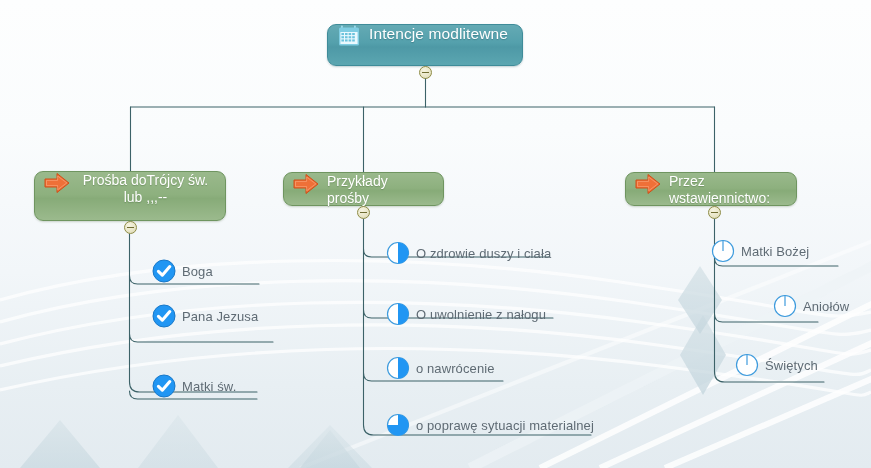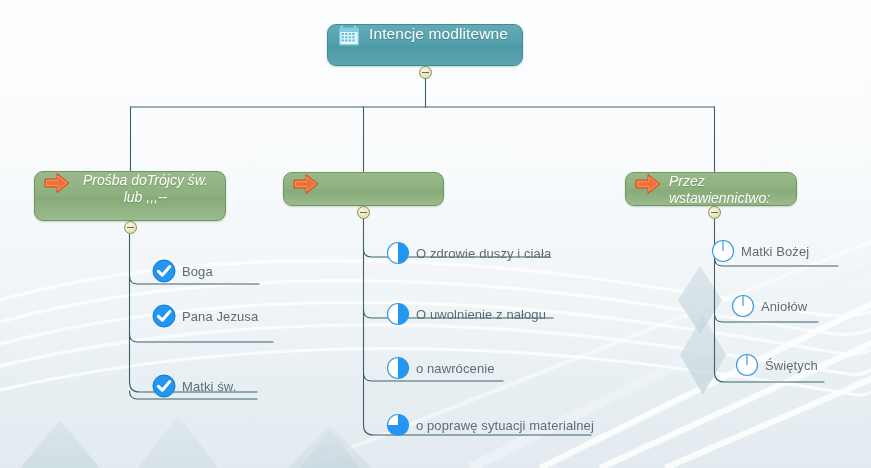--- a/index.html
+++ b/index.html
@@ -89,21 +89,20 @@
     padding: 0 12px 0 9px;
     gap: 8px;
     justify-content: flex-start;
   }
   .branch-label {
     color: #ffffff;
     font-size: 14px;
     line-height: 17px;
     text-shadow: 0 1px 1px rgba(60,95,50,0.35);
     white-space: pre-line;
-    font-style: italic;
   }
   .branch-label.two-line { text-align: center; }
 
   .arrow-icon {
     width: 26px;
     height: 22px;
     flex: 0 0 auto;
   }
 
   #node-b1 { left: 34px;  top: 171px; width: 192px; height: 50px; }
@@ -258,20 +257,21 @@
   </div>
   <div class="collapse-btn" style="left:124px; top:221px;"></div>
 
   <div class="node branch-node" id="node-b2">
     <span class="arrow-icon">
       <svg viewBox="0 0 26 22" width="26" height="22" xmlns="http://www.w3.org/2000/svg">
         <path d="M1 7 L13 7 L13 1.5 L25 11 L13 20.5 L13 15 L1 15 Z" fill="#ef7038" stroke="#cf4f18" stroke-width="1" stroke-linejoin="round"></path>
         <path d="M2.5 8.4 L13.6 8.4 L13.6 4 L22.8 10.9 L13.6 17.8 L13.6 13.6 L2.5 13.6 Z" fill="none" stroke="#fbb48c" stroke-width="0.9" opacity="0.6"></path>
       </svg>
     </span>
+    <span class="branch-label">Przykłady prośby</span>
   </div>
   <div class="collapse-btn" style="left:357px; top:206px;"></div>
 
   <div class="node branch-node" id="node-b3">
     <span class="arrow-icon">
       <svg viewBox="0 0 26 22" width="26" height="22" xmlns="http://www.w3.org/2000/svg">
         <path d="M1 7 L13 7 L13 1.5 L25 11 L13 20.5 L13 15 L1 15 Z" fill="#ef7038" stroke="#cf4f18" stroke-width="1" stroke-linejoin="round"></path>
         <path d="M2.5 8.4 L13.6 8.4 L13.6 4 L22.8 10.9 L13.6 17.8 L13.6 13.6 L2.5 13.6 Z" fill="none" stroke="#fbb48c" stroke-width="0.9" opacity="0.6"></path>
       </svg>
     </span>
@@ -355,21 +355,21 @@
   <div class="leaf" style="left:711px; top:239px;">
     <span class="leaf-icon">
       <svg viewBox="0 0 24 24" width="24" height="24" xmlns="http://www.w3.org/2000/svg">
         <circle cx="12" cy="12" r="10.5" fill="#ffffff" stroke="#3e9bdd" stroke-width="1.2"></circle>
         <path d="M12 12 L12 1.5" stroke="#3e9bdd" stroke-width="1.2"></path>
       </svg>
     </span>
     <span class="leaf-label">Matki Bożej</span>
   </div>
 
-  <div class="leaf" style="left:731px; top:294px;">
+  <div class="leaf" style="left:773px; top:294px;">
     <span class="leaf-icon">
       <svg viewBox="0 0 24 24" width="24" height="24" xmlns="http://www.w3.org/2000/svg">
         <circle cx="12" cy="12" r="10.5" fill="#ffffff" stroke="#3e9bdd" stroke-width="1.2"></circle>
         <path d="M12 12 L12 1.5" stroke="#3e9bdd" stroke-width="1.2"></path>
       </svg>
     </span>
     <span class="leaf-label">Aniołów</span>
   </div>
 
   <div class="leaf" style="left:735px; top:353px;">

